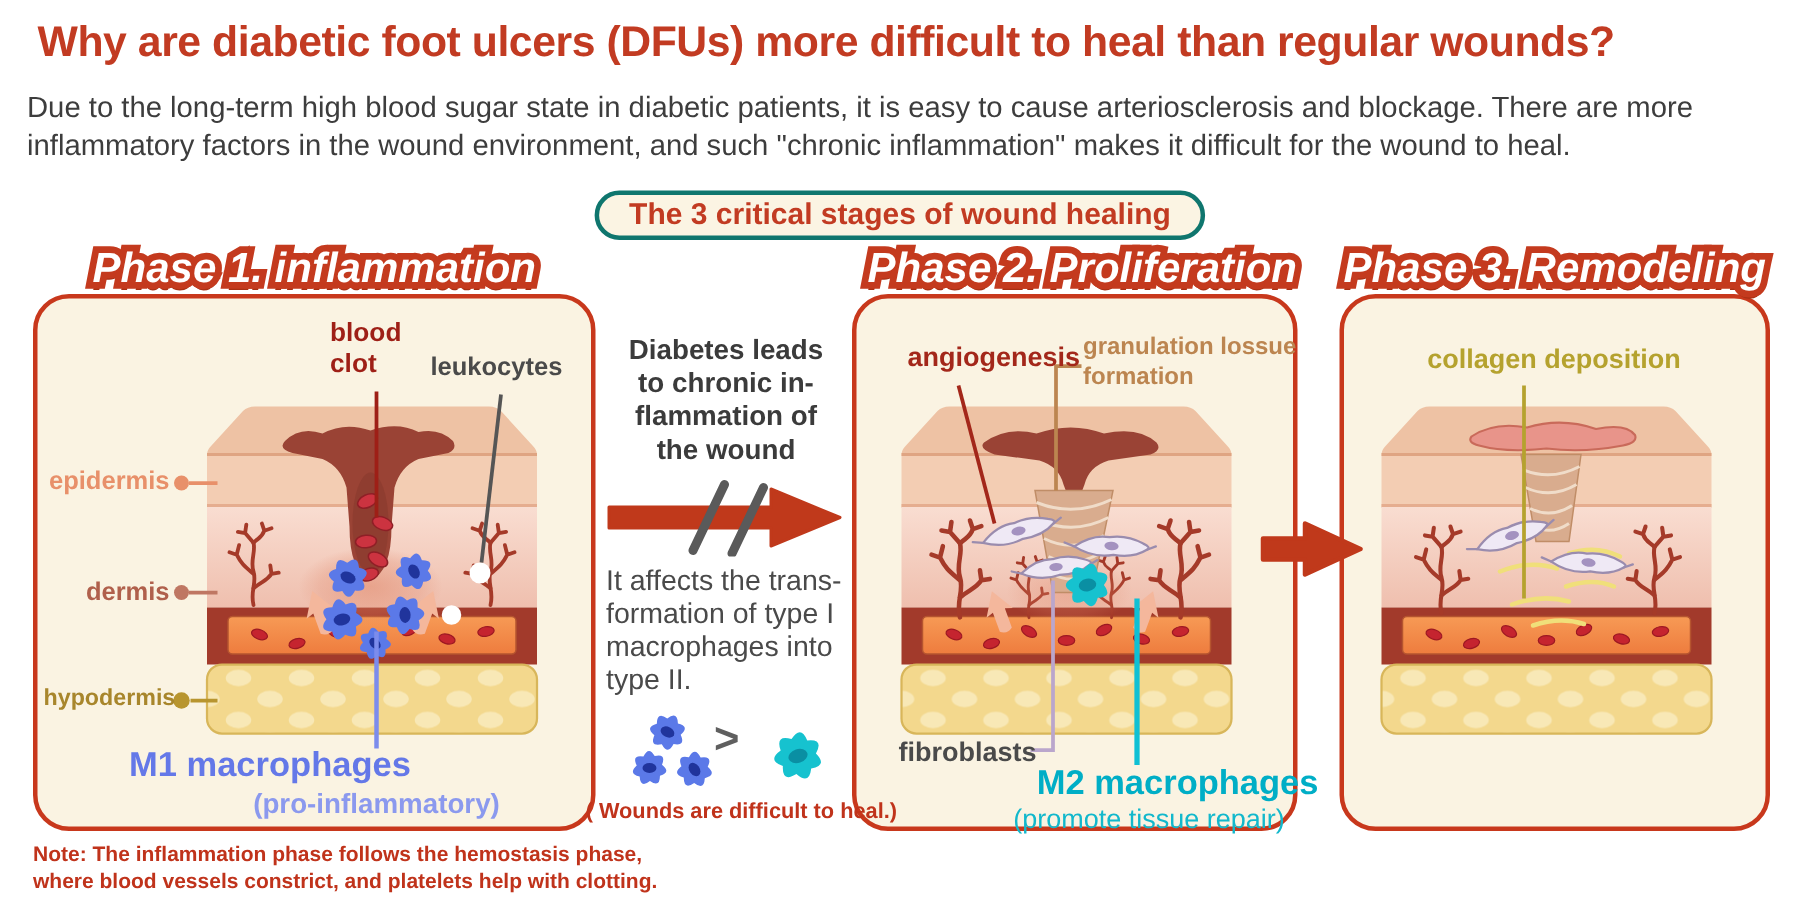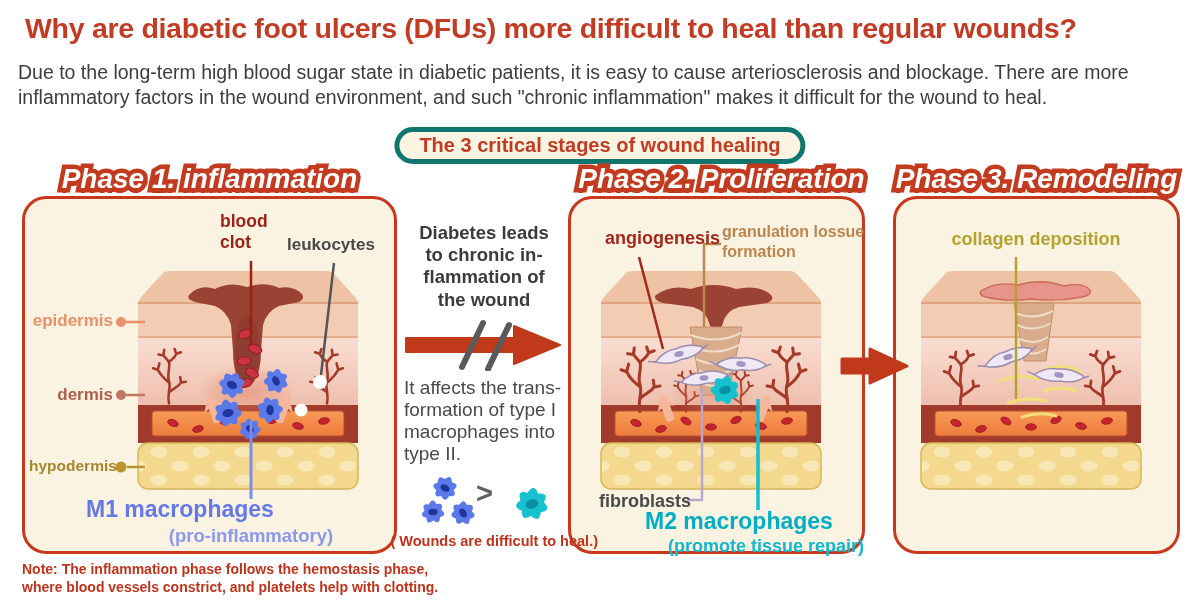--- a/index.html
+++ b/index.html
@@ -2,21 +2,21 @@
 <html><head>
 <meta charset="utf-8">
 <style>
   html,body{margin:0;padding:0;}
   body{font-family:"Liberation Sans","DejaVu Sans",sans-serif;background:#fff;}
   .page{position:relative;width:1200px;height:600px;background:#ffffff;overflow:hidden;}
 
   .title{position:absolute;left:25px;top:12px;margin:0;font-size:28.5px;font-weight:bold;color:#c23b22;letter-spacing:-0.3px;}
   .subtitle{position:absolute;left:18px;top:60px;width:1172px;margin:0;font-size:19.5px;line-height:1.27;color:#3d3d3d;}
 
-  .badge{position:absolute;top:127px;left:50%;transform:translateX(-50%);border:5px solid #0f766e;border-radius:22px;background:#fbf4e3;padding:2px 20px;font-size:20px;font-weight:bold;color:#c23b22;white-space:nowrap;}
+  .badge{position:absolute;top:127px;left:50%;transform:translateX(-50%);border:3px solid #0f766e;border-radius:22px;background:#fbf4e3;padding:2px 20px;font-size:20px;font-weight:bold;color:#c23b22;white-space:nowrap;}
 
   .phase-header{position:absolute;top:163px;text-align:center;font-style:italic;font-weight:bold;font-size:28px;z-index:6;}
   .ph-stroke{position:absolute;left:0;right:0;color:#c43a1e;-webkit-text-stroke:9px #c43a1e;text-shadow:2px 4px 0 #a83014,-2px 4px 0 #a83014,0 5px 0 #a83014;}
   .ph-fill{position:relative;color:#ffffff;}
   .ph1{left:22px;width:375px;}
   .ph2{left:568px;width:307px;}
   .ph3{left:893px;width:287px;}
 
   .panel{position:absolute;top:196px;height:358px;box-sizing:border-box;border:3px solid #c8381c;border-radius:24px;background:#faf3e2;z-index:1;}
   .p1{left:22px;width:375px;}
@@ -30,22 +30,22 @@
   .lbl-leuko{left:262px;top:36px;color:#4a4a4a;font-weight:bold;font-size:17px;}
   .lbl-epidermis{left:4px;top:112px;width:84px;text-align:right;color:#e8906a;font-weight:bold;font-size:17px;}
   .lbl-dermis{left:4px;top:186px;width:84px;text-align:right;color:#b0604c;font-weight:bold;font-size:17px;}
   .lbl-hypodermis{left:4px;top:258px;width:84px;text-align:right;color:#a8862c;font-weight:bold;font-size:15.5px;}
   .lbl-m1{left:61px;top:297px;width:330px;text-align:left;color:#6478e8;font-weight:bold;font-size:23px;}
   .lbl-m1sub{left:61px;top:326px;width:330px;text-align:center;color:#8b99ee;font-weight:bold;font-size:18.5px;}
   
   .lbl-angio{left:34px;top:29px;color:#a3271a;font-weight:bold;font-size:18px;}
   .lbl-gran{left:151px;top:23px;width:158px;color:#bc8550;font-weight:bold;font-size:16px;line-height:1.25;}
   .lbl-fibro{left:28px;top:292px;color:#4a4a4a;font-weight:bold;font-size:18px;}
-  .lbl-m2{left:74px;top:309px;width:250px;text-align:left;color:#00aec6;font-weight:bold;font-size:23px;}
-  .lbl-m2sub{left:70px;top:337px;width:250px;text-align:center;color:#12b8cc;font-weight:bold;font-size:18px;}
+  .lbl-m2{left:58px;top:309px;width:250px;text-align:right;color:#00aec6;font-weight:bold;font-size:23px;}
+  .lbl-m2sub{left:70px;top:337px;width:250px;text-align:center;color:#12b8cc;font-weight:normal;font-size:18px;}
   
   .lbl-collagen{left:20px;top:30px;width:240px;text-align:center;color:#b5a22e;font-weight:bold;font-size:18px;}
 
   .middle{position:absolute;left:400px;top:222px;width:168px;z-index:2;}
   .lead{text-align:center;font-weight:bold;font-size:18.5px;line-height:1.2;color:#3b3b3b;}
   .blocked-arrow{display:block;margin:8px auto 6px;}
   .mbody{font-size:19px;line-height:1.17;color:#4a4a4a;padding-left:4px;}
   .cells{position:relative;height:58px;margin-top:5px;}
   .cellsvg{position:absolute;left:8px;top:0;}
   .gt{position:absolute;left:76px;top:6px;font-size:29px;font-weight:bold;color:#5f5f5f;}

